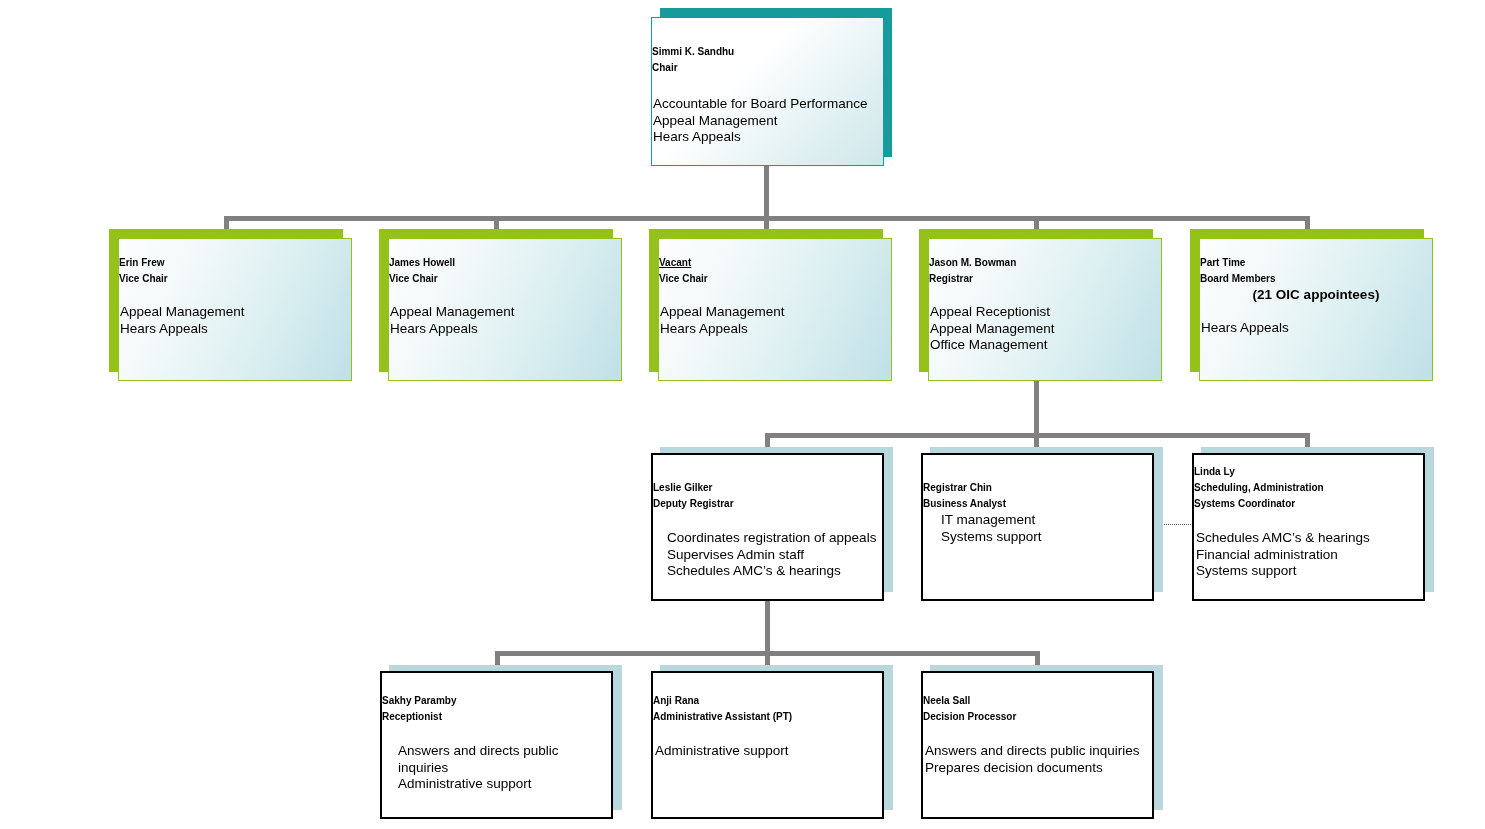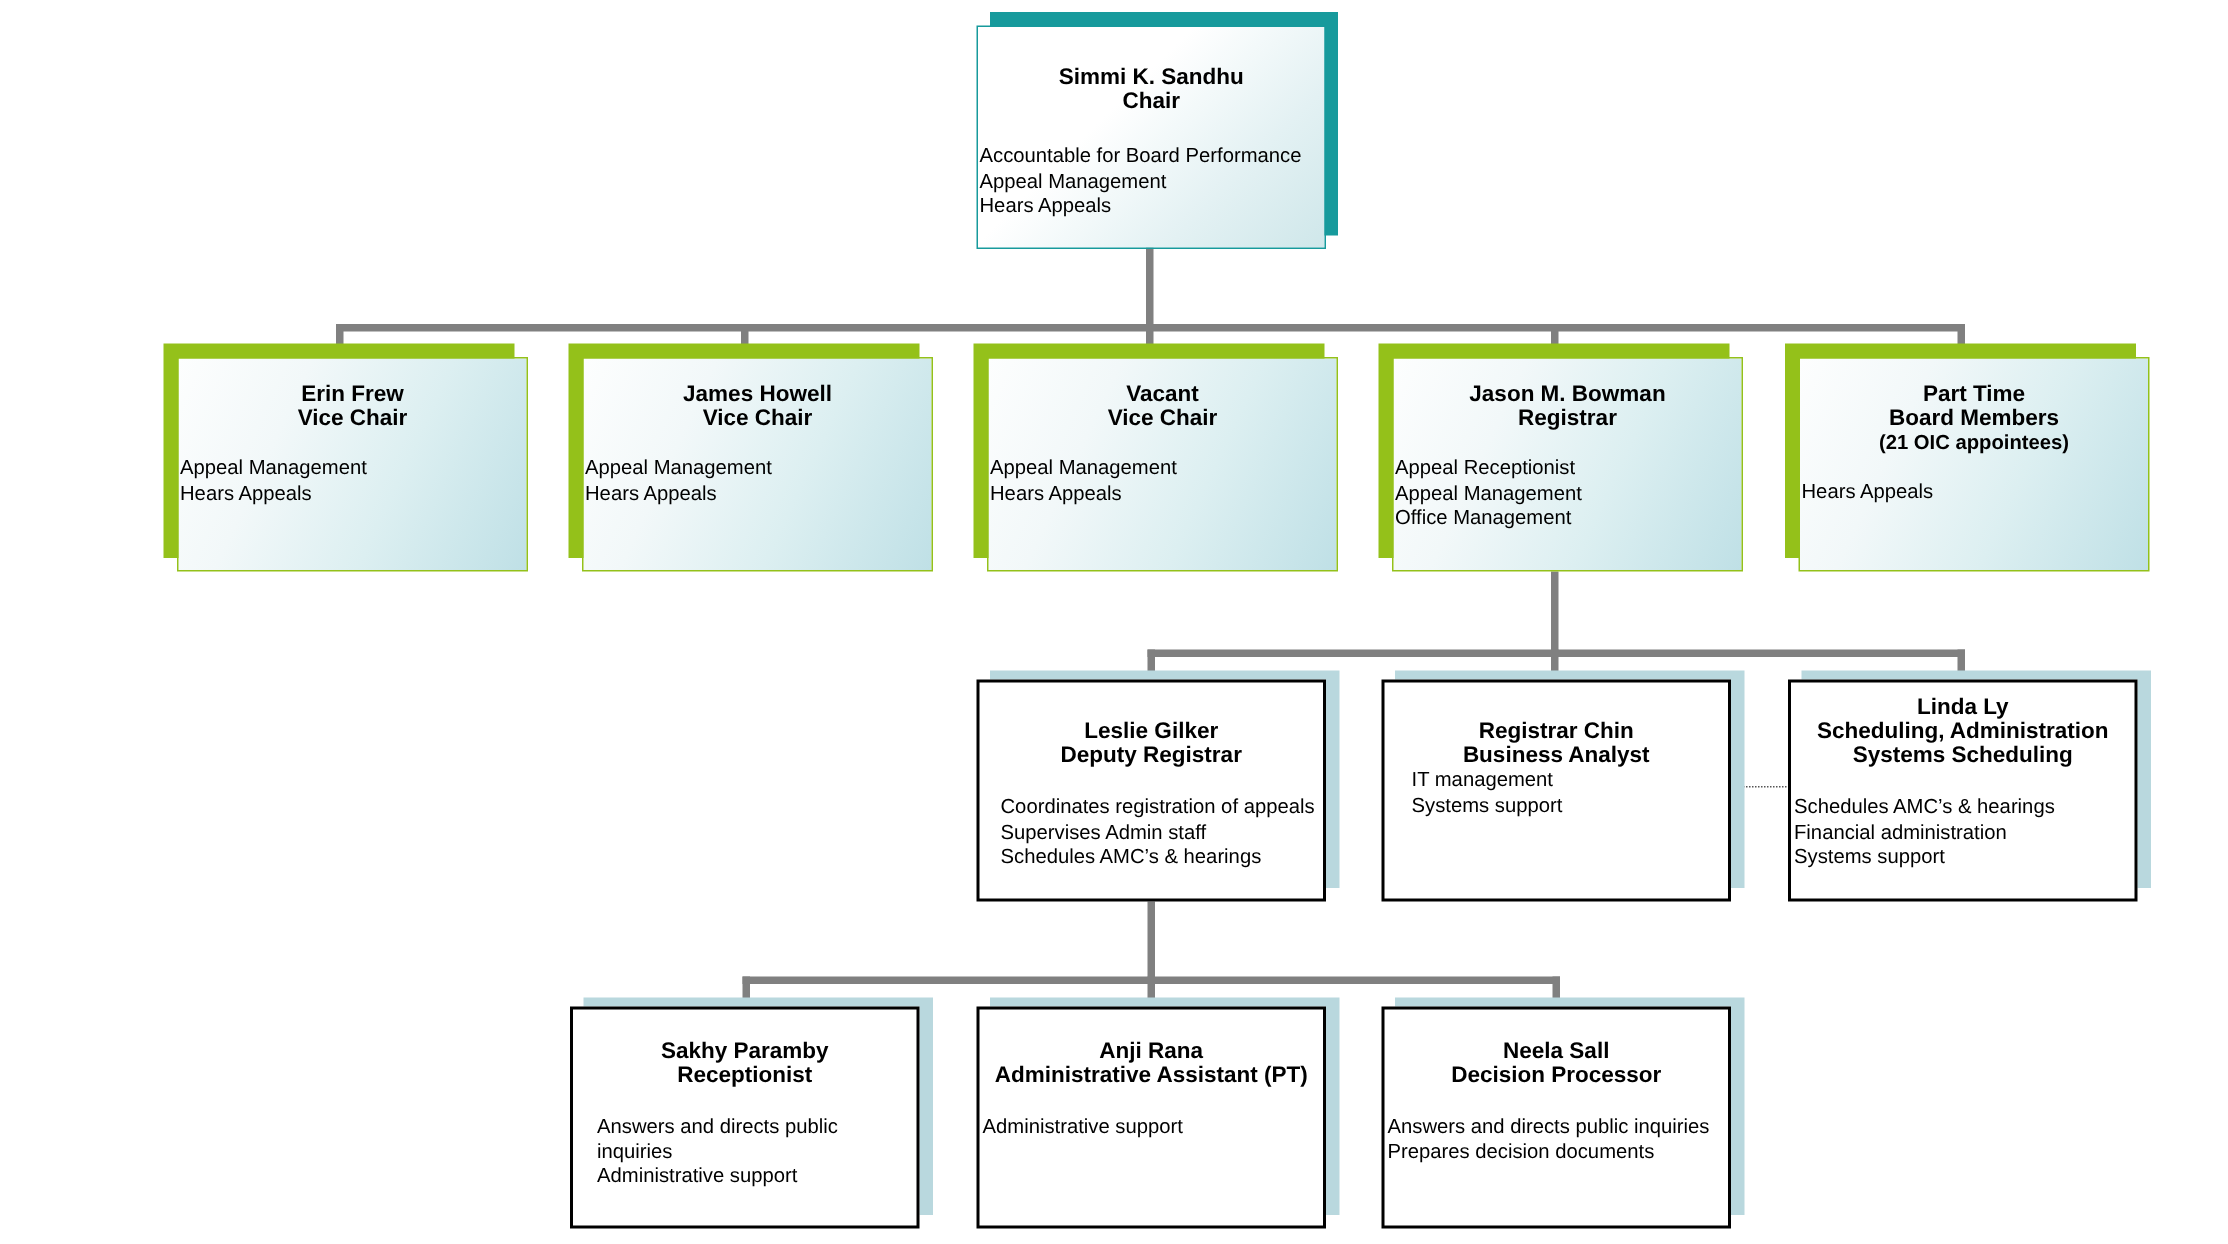--- a/index.html
+++ b/index.html
@@ -39,23 +39,22 @@
     left: 0; top: 0;
     width: 100%;
     height: 100%;
   }
   .node .card {
     position: absolute;
     box-sizing: border-box;
     overflow: hidden;
   }
   .node .title {
-    text-align: center;
     font-weight: bold;
-    font-size: 15px;
+    font-size: 10px;
     line-height: 16px;
     color: #000000;
     white-space: pre;
   }
   .node .subtle {
     text-align: center;
     font-weight: bold;
     font-size: 13.5px;
     line-height: 16px;
     color: #000000;
@@ -156,21 +155,21 @@
       <div class="body" style="margin-top:17px; padding-left:1px;">
         <div>Appeal Management</div>
         <div>Hears Appeals</div>
       </div>
     </div>
   </div>
 
   <div class="node lvl2" style="left:649px; top:229px; width:243px; height:152px;">
     <div class="shadow" style="left:0; top:0; width:234px; height:143px;"></div>
     <div class="card" style="left:9px; top:9px; width:234px; height:143px;">
-      <div class="title" style="margin-top:16px;">Vacant</div>
+      <div class="title" style="margin-top:16px;text-decoration:underline;">Vacant</div>
       <div class="title">Vice Chair</div>
       <div class="body" style="margin-top:17px; padding-left:1px;">
         <div>Appeal Management</div>
         <div>Hears Appeals</div>
       </div>
     </div>
   </div>
 
   <div class="node lvl2" style="left:919px; top:229px; width:243px; height:152px;">
     <div class="shadow" style="left:0; top:0; width:234px; height:143px;"></div>
@@ -220,21 +219,21 @@
         <div>Systems support</div>
       </div>
     </div>
   </div>
 
   <div class="node lvl3" style="left:1192px; top:447px; width:242px; height:154px;">
     <div class="shadow" style="left:9px; top:0; width:233px; height:145px;"></div>
     <div class="card" style="left:0; top:6px; width:233px; height:148px;">
       <div class="title" style="margin-top:9px;">Linda Ly</div>
       <div class="title">Scheduling, Administration</div>
-      <div class="title">Systems Scheduling</div>
+      <div class="title">Systems Coordinator</div>
       <div class="body" style="margin-top:18px; padding-left:2px;">
         <div>Schedules AMC’s &amp; hearings</div>
         <div>Financial administration</div>
         <div>Systems support</div>
       </div>
     </div>
   </div>
 
   <div class="node lvl3" style="left:380px; top:665px; width:242px; height:154px;">
     <div class="shadow" style="left:9px; top:0; width:233px; height:145px;"></div>

